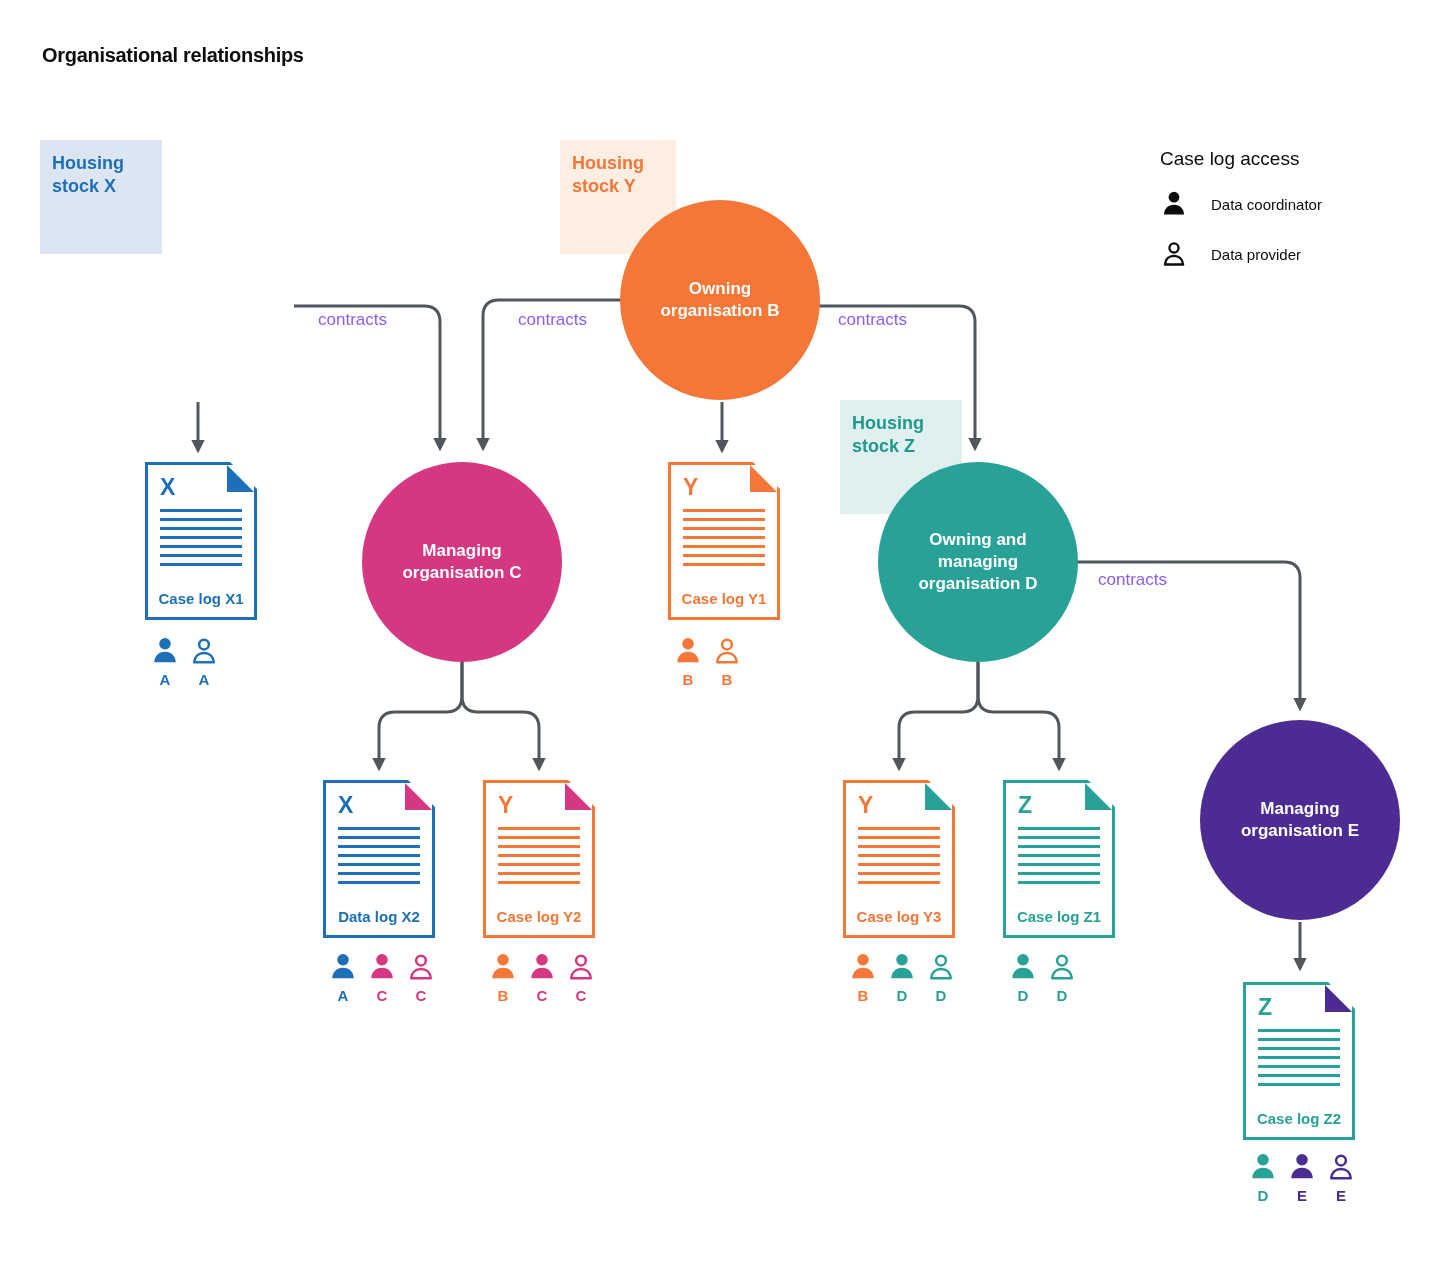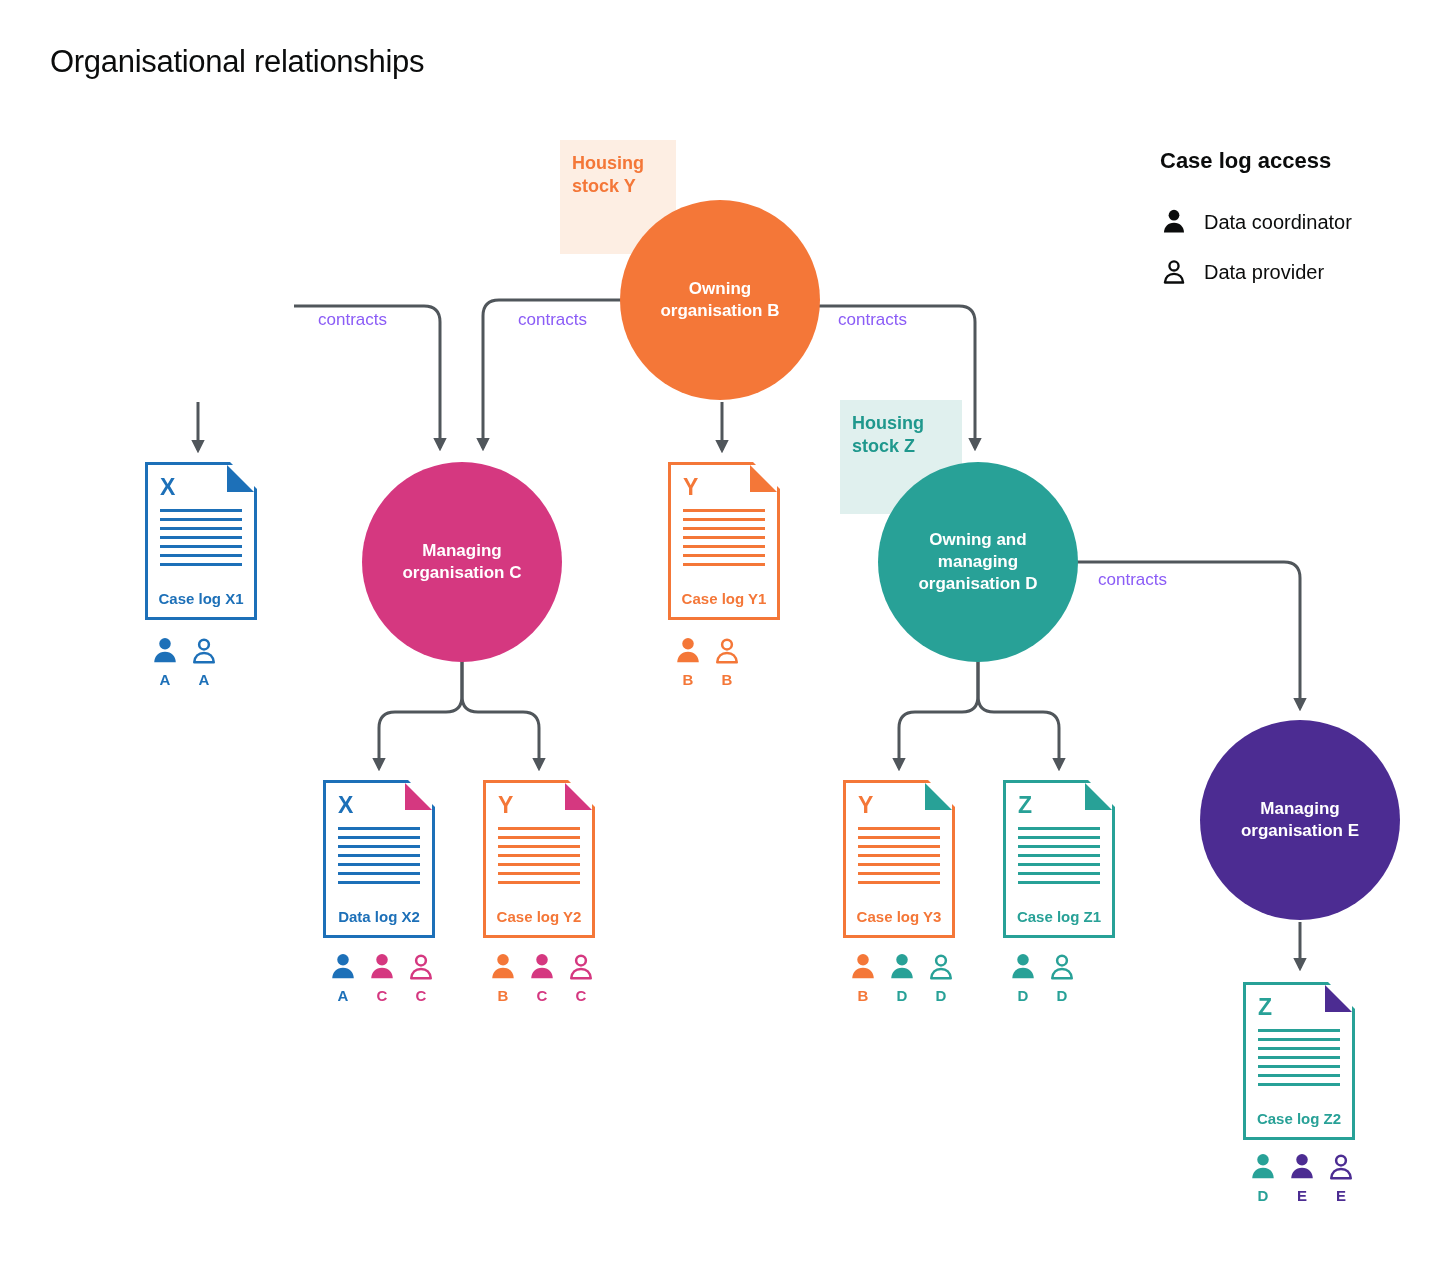--- a/index.html
+++ b/index.html
@@ -10,31 +10,31 @@
   }
   .canvas {
     position: relative;
     width: 1440px;
     height: 1280px;
     background: #ffffff;
     overflow: hidden;
   }
   .page-title {
     position: absolute;
-    left: 50px;
+    left: 42px;
     top: 44px;
-    font-size: 31px;
-    font-weight: 400;
+    font-size: 20px;
+    font-weight: 700;
     letter-spacing: -0.3px;
   }
 
   
   .legend { position: absolute; left: 1160px; top: 148px; }
-  .legend-title { font-size: 22px; font-weight: 700; margin-bottom: 34px; }
-  .legend-item { display: flex; align-items: center; gap: 16px; margin-bottom: 22px; font-size: 20px; }
+  .legend-title { font-size: 19px; font-weight: 400; margin-bottom: 20px; }
+  .legend-item { display: flex; align-items: center; gap: 23px; margin-bottom: 22px; font-size: 15px; }
   .legend-item svg { width: 28px; height: 28px; flex: 0 0 28px; }
 
   
   .stock {
     position: absolute;
     width: 122px;
     height: 114px;
     padding: 12px;
     font-size: 18px;
     font-weight: 700;
@@ -177,20 +177,21 @@
       <span>Data coordinator</span>
     </div>
     <div class="legend-item">
       <svg class="c-black">
           <use href="#p-outline"></use>
         </svg>
       <span>Data provider</span>
     </div>
   </div>
 
+  <div class="stock stock-x">Housing stock X</div>
   <div class="stock stock-y">Housing stock Y</div>
   <div class="stock stock-z">Housing stock Z</div>
 
   <svg class="arrows" viewBox="0 0 1440 1280">
     <defs>
       <marker id="ah" viewBox="0 0 10 10" refX="7.5" refY="5" markerWidth="4.5" markerHeight="4.5" orient="auto-start-reverse">
         <path d="M0 0 L10 5 L0 10 z" fill="#50565b"></path>
       </marker>
     </defs>
     <g fill="none" stroke="#50565b" stroke-width="3">

